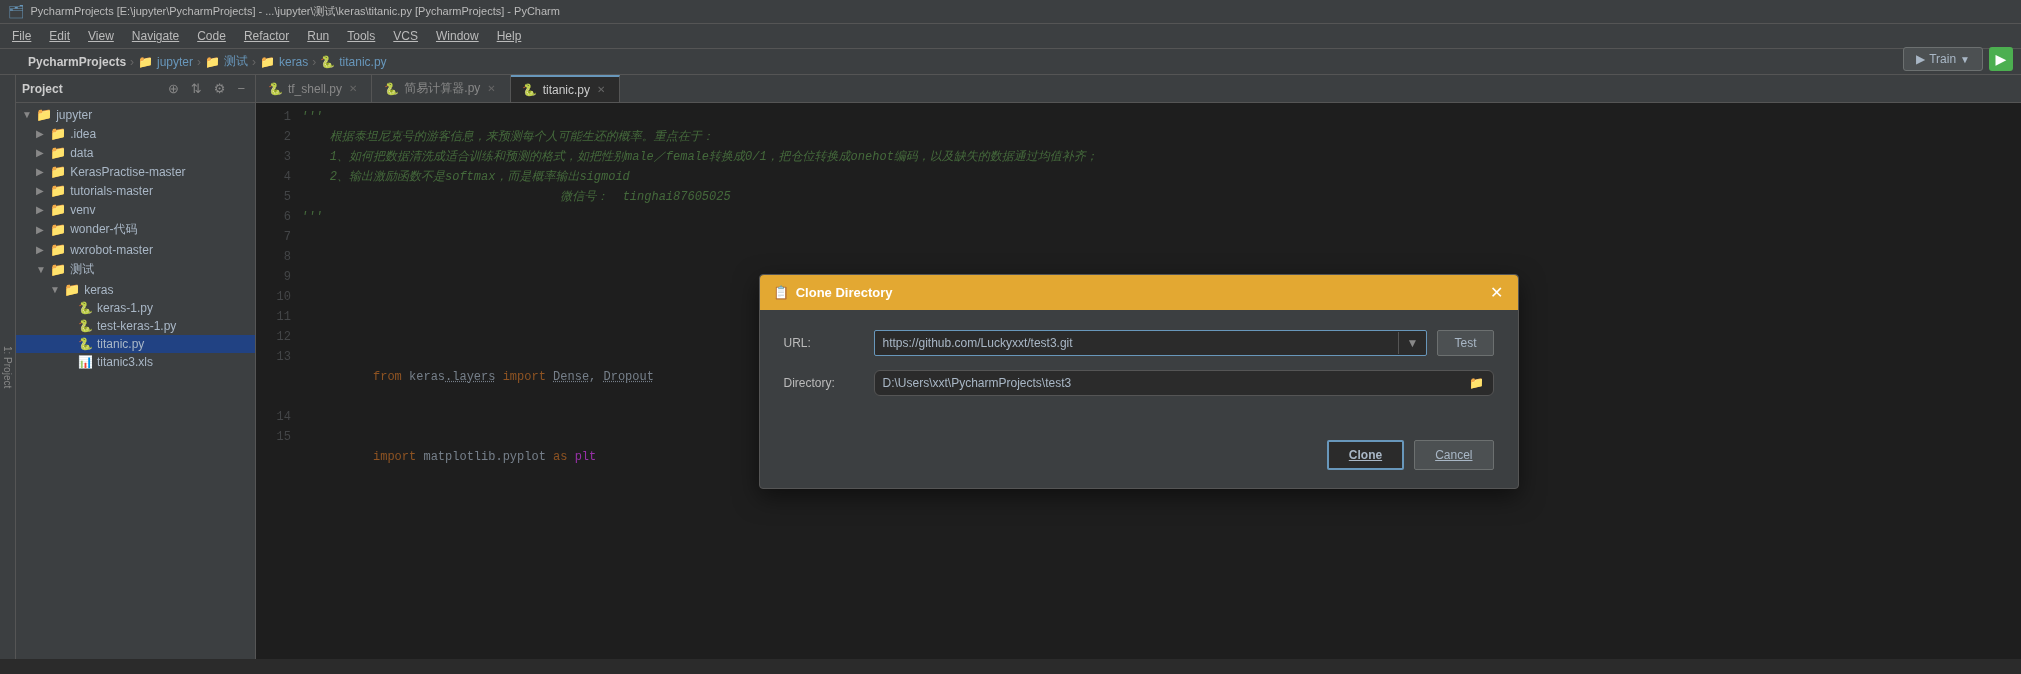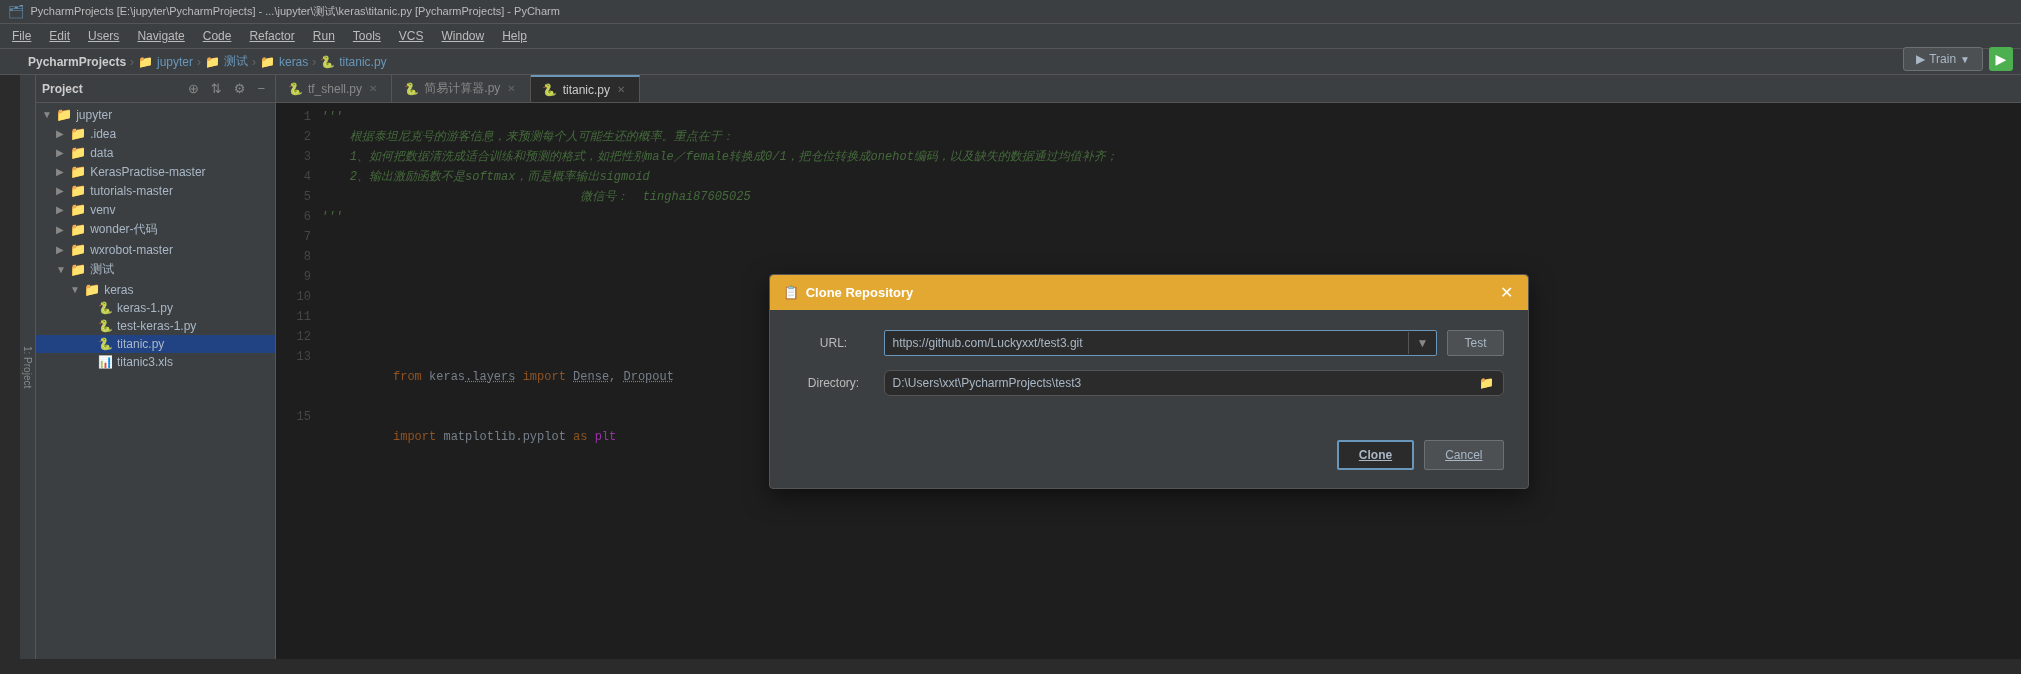--- a/index.html
+++ b/index.html
@@ -80,21 +80,20 @@
       border-radius: 3px;
       cursor: pointer;
       font-size: 14px;
       display: flex; align-items: center; justify-content: center;
     }
 
     
     #main {
       display: flex;
       height: calc(674px - 90px);
-      padding-left: 20px;
     }
 
     
     #left-label {
       width: 16px;
       background: #3c3f41;
       border-right: 1px solid #555;
       display: flex;
       align-items: center;
       justify-content: center;
@@ -256,21 +255,21 @@
       padding: 20px 24px;
     }
     .dialog-row {
       display: flex;
       align-items: center;
       margin-bottom: 14px;
       gap: 10px;
     }
     .dialog-label {
       width: 80px;
-      text-align: center;
+      text-align: left;
       color: #bbb;
       font-size: 12px;
     }
     .dialog-input-wrap {
       flex: 1;
       display: flex;
       align-items: center;
       border: 1px solid #6897bb;
       background: #2b2b2b;
       border-radius: 2px;
@@ -353,21 +352,21 @@
 <body>
 
 <div id="title-bar">
   <span class="icon">🗂</span>
   <span>PycharmProjects [E:\jupyter\PycharmProjects] - ...\jupyter\测试\keras\titanic.py [PycharmProjects] - PyCharm</span>
 </div>
 
 <div id="menu-bar">
   <span class="menu-item">File</span>
   <span class="menu-item">Edit</span>
-  <span class="menu-item">Users</span>
+  <span class="menu-item">View</span>
   <span class="menu-item">Navigate</span>
   <span class="menu-item">Code</span>
   <span class="menu-item">Refactor</span>
   <span class="menu-item">Run</span>
   <span class="menu-item">Tools</span>
   <span class="menu-item">VCS</span>
   <span class="menu-item">Window</span>
   <span class="menu-item">Help</span>
 </div>
 
@@ -568,32 +567,36 @@
         <span class="line-num">12</span>
         <span class="code-content"> </span>
       </div>
       <div class="code-line">
         <span class="line-num">13</span>
         <span class="code-content">
           <span style="color:#cc7832;">from </span><span style="color:#a9b7c6;">keras</span><span style="text-decoration:underline dotted;color:#a9b7c6;">.layers</span><span style="color:#cc7832;"> import </span><span style="text-decoration:underline dotted;color:#a9b7c6;">Dense</span><span style="color:#a9b7c6;">, </span><span style="text-decoration:underline dotted;color:#a9b7c6;">Dropout</span>
         </span>
       </div>
       <div class="code-line">
+        <span class="line-num">14</span>
+        <span class="code-content"> </span>
+      </div>
+      <div class="code-line">
         <span class="line-num">15</span>
         <span class="code-content">
           <span style="color:#cc7832;">import </span><span style="color:#a9b7c6;">matplotlib.pyplot </span><span style="color:#cc7832;">as </span><span style="color:#d946ef;">plt</span>
         </span>
       </div>
 
       <div id="dialog-overlay">
         <div id="dialog">
           <div id="dialog-title-bar">
             <div style="display:flex;align-items:center;">
               <span class="title-icon">📋</span>
-              <span class="title-text">Clone Repository</span>
+              <span class="title-text">Clone Directory</span>
             </div>
             <button class="close-btn">✕</button>
           </div>
           <div id="dialog-body">
 
             <div class="dialog-row">
               <label class="dialog-label">URL:</label>
               <div class="dialog-input-wrap">
                 <input class="dialog-input" type="text" value="https://github.com/Luckyxxt/test3.git" style="">
                 <span class="dropdown-btn">▼</span>

